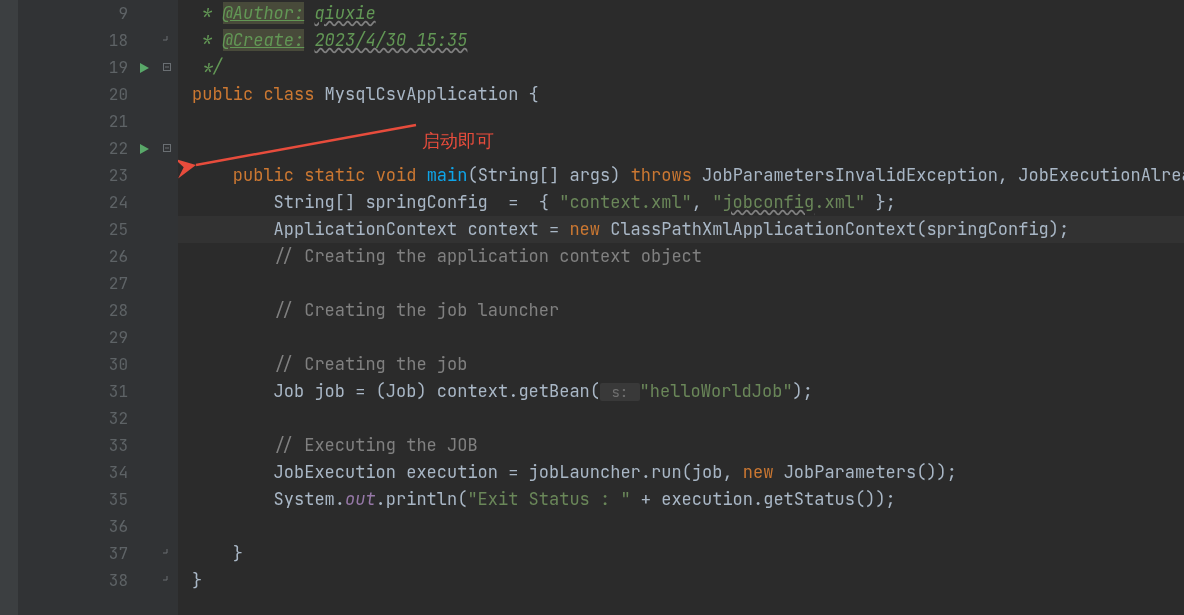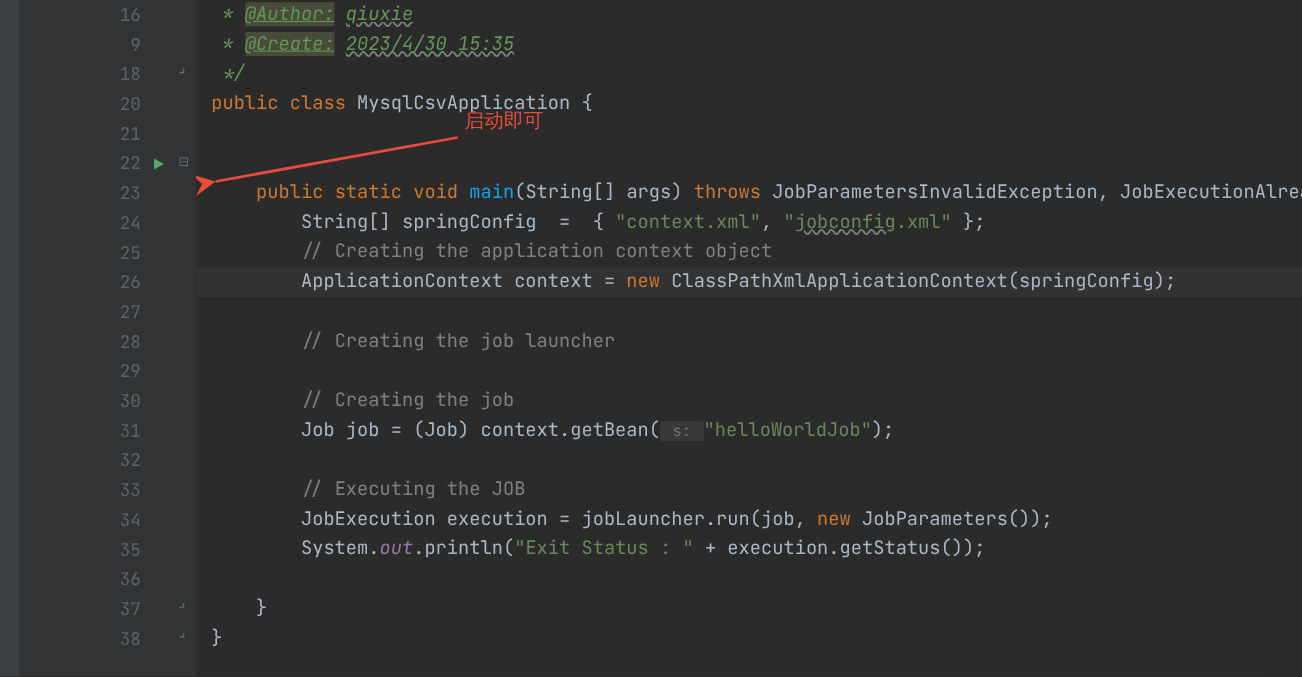--- a/index.html
+++ b/index.html
@@ -120,39 +120,50 @@
 </style>
 </head>
 <body>
 
 <div class="side-strip"></div>
 
 <div class="gutter-area" id="gutter">
     <div class="line-row">
       <div class="sel-strip"></div>
       <div class="bookmark-strip"></div>
-      <div class="ln">16</div>
-      <div class="run-col"></div>
-      <div class="fold-col"></div>
-    </div>
-    <div class="line-row">
-      <div class="sel-strip"></div>
-      <div class="bookmark-strip"></div>
       <div class="ln">9</div>
       <div class="run-col"></div>
       <div class="fold-col"></div>
     </div>
     <div class="line-row">
       <div class="sel-strip"></div>
       <div class="bookmark-strip"></div>
       <div class="ln">18</div>
       <div class="run-col"></div>
       <div class="fold-col">
         <span class="fold-mark" style="transform: scaleY(-1) rotate(180deg);"><svg width="8" height="8">
             <path d="M4 0 L4 4 L8 4" stroke="#6a6f73" fill="none"></path>
+          </svg></span>
+      </div>
+    </div>
+    <div class="line-row">
+      <div class="sel-strip sel-blue"></div>
+      <div class="bookmark-strip"></div>
+      <div class="ln">19</div>
+      <div class="run-col">
+        <span class="run-icon">
+          <svg width="12" height="12" viewBox="0 0 12 12">
+            <path d="M2 1 L11 6 L2 11 Z" fill="#59a869"></path>
+          </svg>
+        </span>
+      </div>
+      <div class="fold-col">
+        <span class="fold-mark"><svg width="8" height="8">
+            <rect x="0.5" y="0.5" width="7" height="7" stroke="#6a6f73" fill="none"></rect>
+            <line x1="2" y1="4" x2="6" y2="4" stroke="#6a6f73"></line>
           </svg></span>
       </div>
     </div>
     <div class="line-row">
       <div class="sel-strip"></div>
       <div class="bookmark-strip"></div>
       <div class="ln">20</div>
       <div class="run-col"></div>
       <div class="fold-col"></div>
     </div>
@@ -297,21 +308,21 @@
       <div class="run-col"></div>
       <div class="fold-col">
         <span class="fold-mark" style="transform: scaleY(-1) rotate(180deg);"><svg width="8" height="8">
             <path d="M4 0 L4 4 L8 4" stroke="#6a6f73" fill="none"></path>
           </svg></span>
       </div>
     </div>
   </div>
 
 <div class="code-area" id="code">
-  <div class="annotation" style="left:244px; top:96px;">启动即可</div>
+  <div class="annotation" style="left:244px; top:128px;">启动即可</div>
   <svg class="arrow-svg" style="left:0; top:0;" width="420" height="200">
     <defs>
       <marker id="ah" markerWidth="12" markerHeight="10" refX="2" refY="5" orient="auto">
         <path d="M10,1 L2,5 L10,9 L7,5 Z" fill="#e74c3c"></path>
       </marker>
     </defs>
     <line x1="238" y1="125" x2="18" y2="165" stroke="#e74c3c" stroke-width="2.5" marker-end="url(#ah)"></line>
   </svg>
 <div class="line-row">
       <div class="code-line"><span class="doc-cmt"> * </span><span class="doc-tag">@Author:</span><span class="doc-cmt"> </span><span class="doc-val">qiuxie</span></div>
@@ -330,28 +341,28 @@
     </div>
     <div class="line-row">
       <div class="code-line"></div>
     </div>
     <div class="line-row">
       <div class="code-line"><span class="p">    </span><span class="k">public </span><span class="k">static </span><span class="k">void </span><span class="fn">main</span><span class="p">(String[] args) </span><span class="k">throws </span><span class="cls">JobParametersInvalidException</span><span class="p">, </span><span class="cls">JobExecutionAlready</span></div>
     </div>
     <div class="line-row">
       <div class="code-line"><span class="p">        String[] springConfig  =  { </span><span class="str">"context.xml"</span><span class="p">, </span><span class="str">"</span><span class="str wavy">jobconfig</span><span class="str">.xml"</span><span class="p"> };</span></div>
     </div>
-    <div class="line-row">
-      <div class="code-line"><span class="p">        </span><span class="cmt">// Creating the application context object</span></div>
-    </div>
     <div class="line-row hl-line">
       <div class="code-bg"></div>
       <div class="code-line"><span class="p">        ApplicationContext context = </span><span class="k">new </span><span class="p">ClassPathXmlApplicationContext(springConfig);</span></div>
     </div>
     <div class="line-row">
+      <div class="code-line"><span class="p">        </span><span class="cmt">// Creating the application context object</span></div>
+    </div>
+    <div class="line-row">
       <div class="code-line"></div>
     </div>
     <div class="line-row">
       <div class="code-line"><span class="p">        </span><span class="cmt">// Creating the job launcher</span></div>
     </div>
     <div class="line-row">
       <div class="code-line"></div>
     </div>
     <div class="line-row">
       <div class="code-line"><span class="p">        </span><span class="cmt">// Creating the job</span></div>

